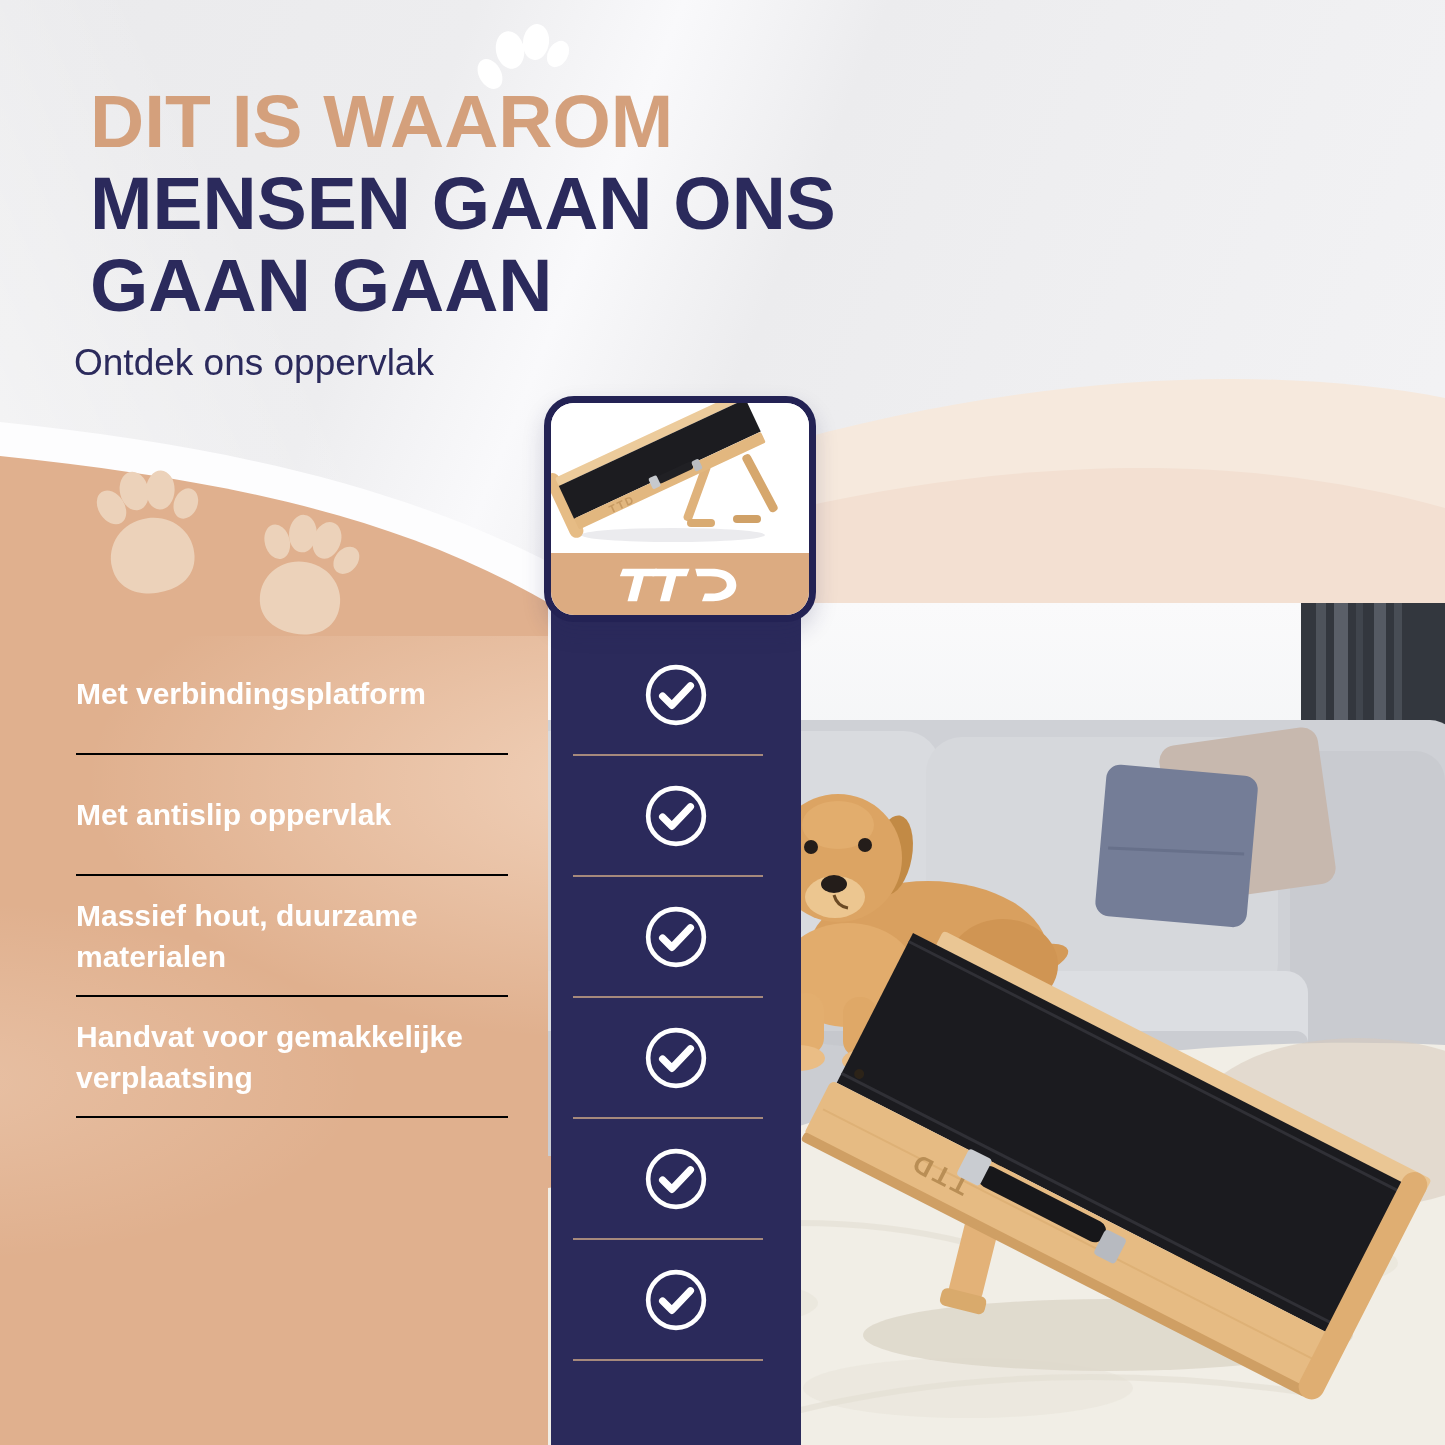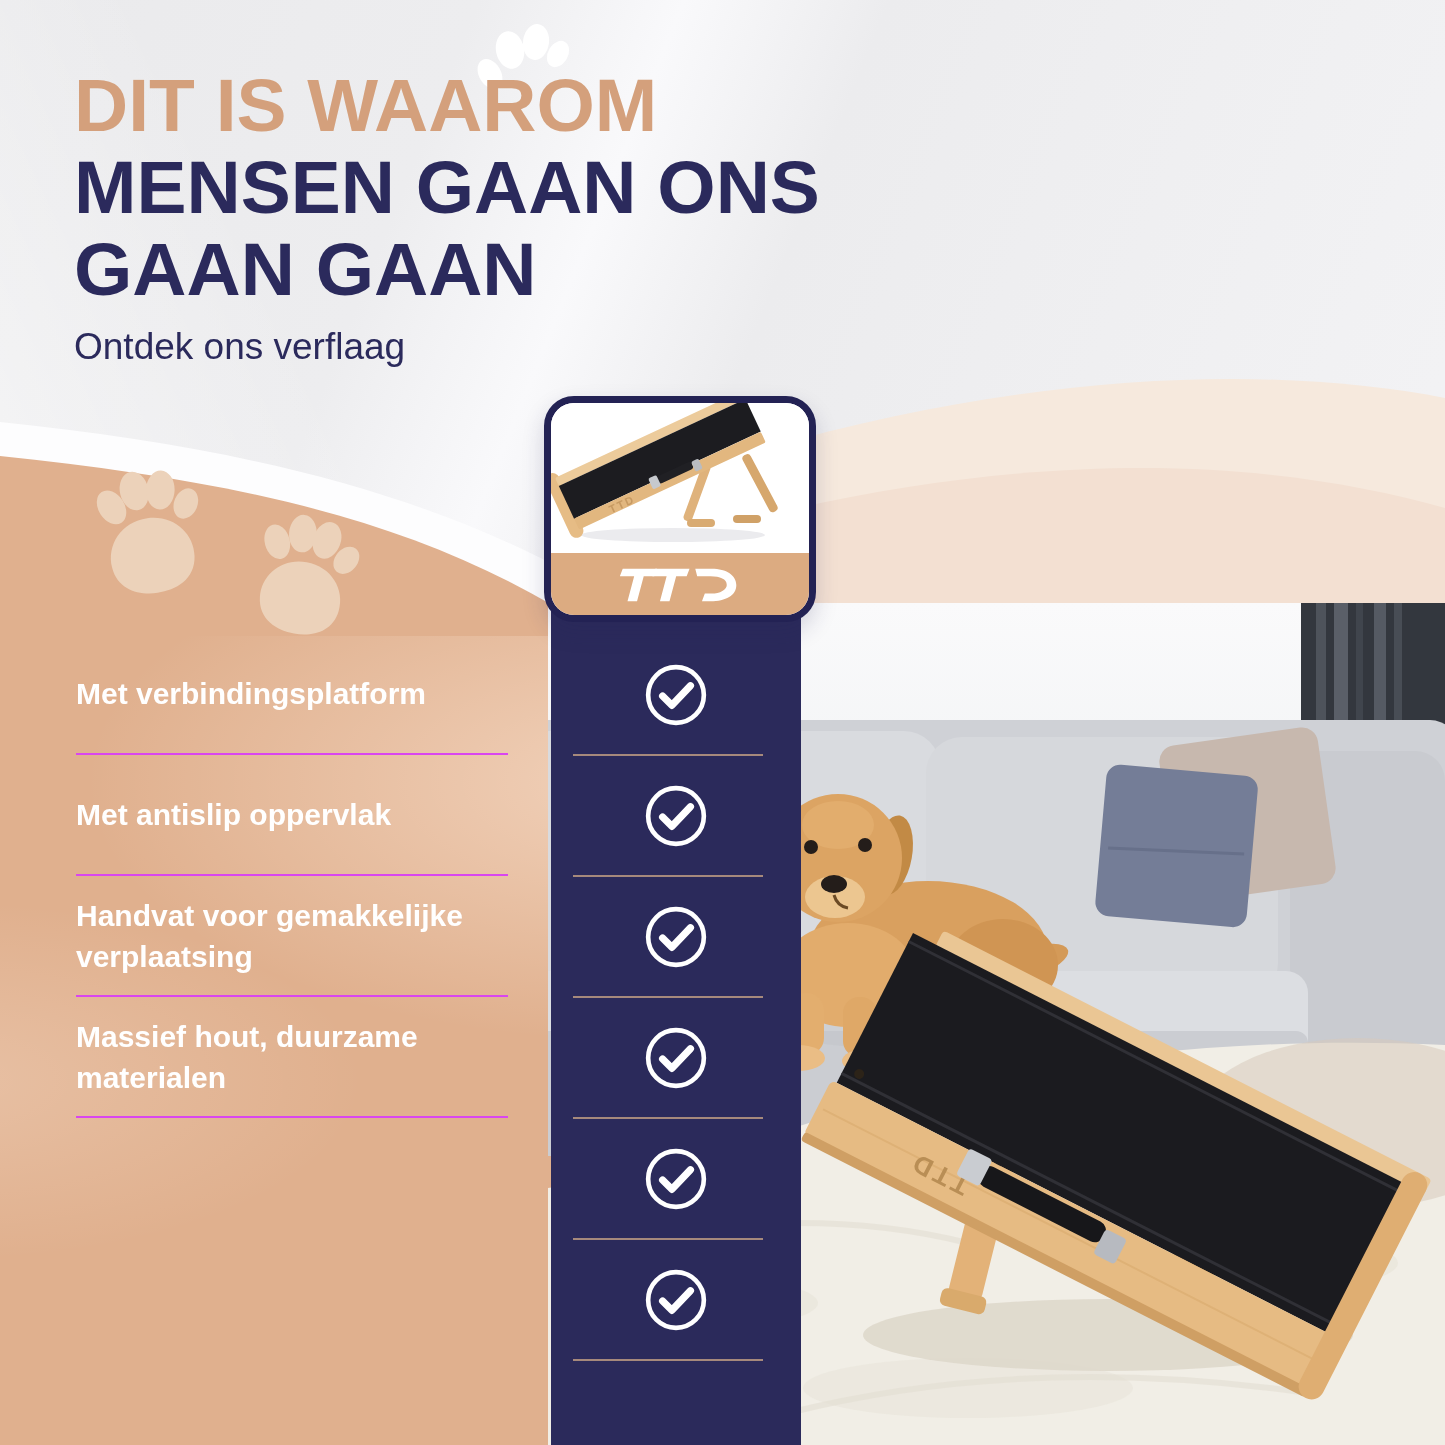--- a/index.html
+++ b/index.html
@@ -19,29 +19,29 @@
                radial-gradient(ellipse 700px 300px at -10% 55%,rgba(255,240,228,.25),rgba(255,240,228,0) 60%);}
 
   
   .photo{left:548px;top:603px;z-index:1;}
 
   
   .paw-svg{z-index:1;}
 
   
   .title-block{left:74px;top:64px;z-index:2;}
-  .title-block h1{margin:0;font-size:75px;line-height:82px;font-weight:700;letter-spacing:0;color:#2b2a5c;}
+  .title-block h1{margin:16px;font-size:75px;line-height:82px;font-weight:700;letter-spacing:0;color:#2b2a5c;}
   .title-block .l1{color:#d4a07c;display:block;}
   .title-block .l2,.title-block .l3{display:block;}
   .subtitle{margin-top:16px;font-size:37px;font-weight:400;color:#2b2a5c;}
 
   
   .features{left:76px;top:634px;width:432px;z-index:2;}
   .feature-row{box-sizing:border-box;height:121px;display:flex;align-items:center;
-    border-bottom:2px solid #d946ef;}
+    border-bottom:2px solid #000000;}
   .feature-row span{font-size:30px;line-height:41px;font-weight:700;color:#ffffff;}
 
   
   .column{left:551px;top:608px;width:250px;height:837px;background:#2b2a5b;z-index:2;}
   .check-rows{position:absolute;left:0;top:26px;width:250px;}
   .check-row{position:relative;height:121px;display:flex;align-items:center;justify-content:center;}
   .check-row:after{content:'';position:absolute;bottom:-1px;left:22px;right:38px;height:2px;background:#a6897c;}
 
   
   .card{left:544px;top:396px;width:272px;height:226px;box-sizing:border-box;
@@ -192,35 +192,35 @@
     <ellipse cx="88" cy="54" rx="10" ry="14" transform="rotate(30 88 54)"></ellipse>
   </g>
 </svg>
 
 <div class="abs title-block">
   <h1>
     <span class="l1">DIT IS WAAROM</span>
     <span class="l2">MENSEN GAAN ONS</span>
     <span class="l3">GAAN GAAN</span>
   </h1>
-  <div class="subtitle">Ontdek ons verflaag</div>
+  <div class="subtitle">Ontdek ons oppervlak</div>
 </div>
 
 <div class="abs features">
   <div class="feature-row">
       <span>Met verbindingsplatform</span>
     </div>
   <div class="feature-row">
       <span>Met antislip oppervlak</span>
     </div>
   <div class="feature-row">
+      <span>Massief hout, duurzame materialen</span>
+    </div>
+  <div class="feature-row">
       <span>Handvat voor gemakkelijke verplaatsing</span>
-    </div>
-  <div class="feature-row">
-      <span>Massief hout, duurzame materialen</span>
     </div>
 </div>
 
 <div class="abs column">
   <div class="check-rows">
     <div class="check-row">
       <svg width="66" height="66" viewBox="0 0 64 64">
           <circle cx="32" cy="32" r="27" stroke="#ffffff" stroke-width="4.5" fill="none"></circle>
           <path d="M19,33 L28,42 L46,23" stroke="#ffffff" stroke-width="7" fill="none" stroke-linecap="round" stroke-linejoin="round"></path>
         </svg>

